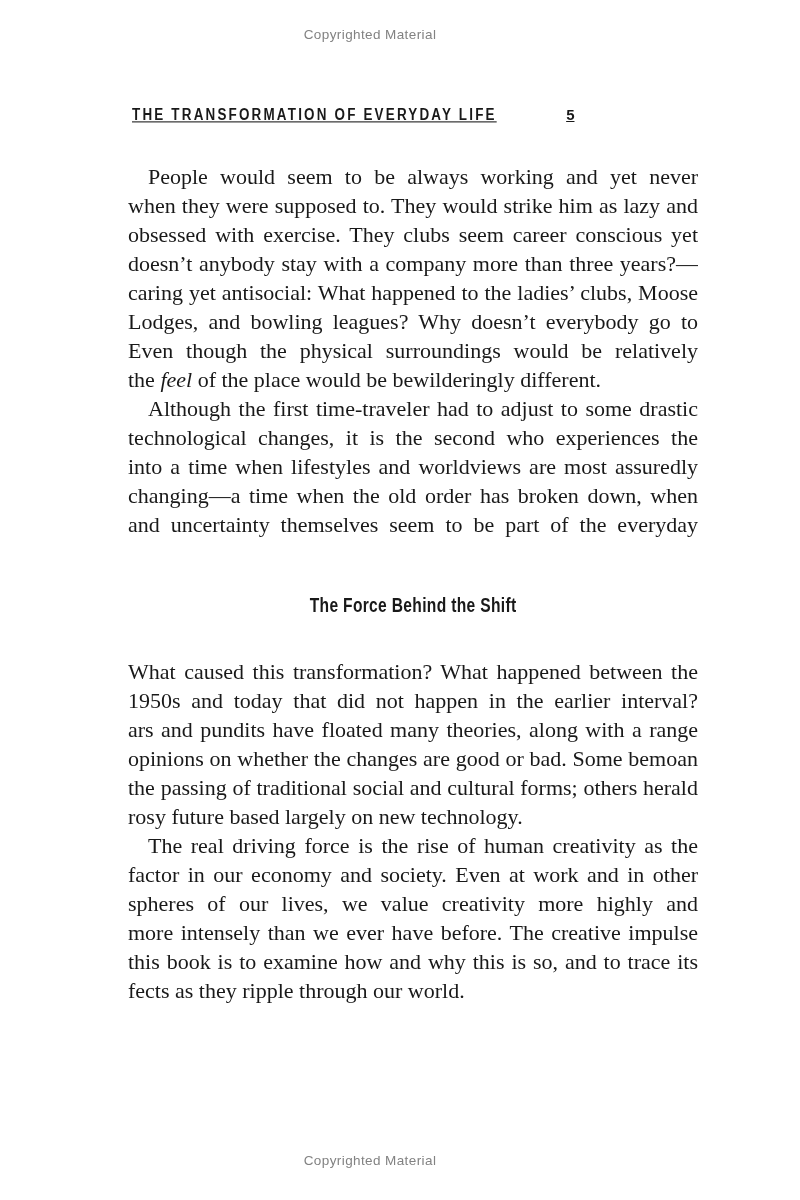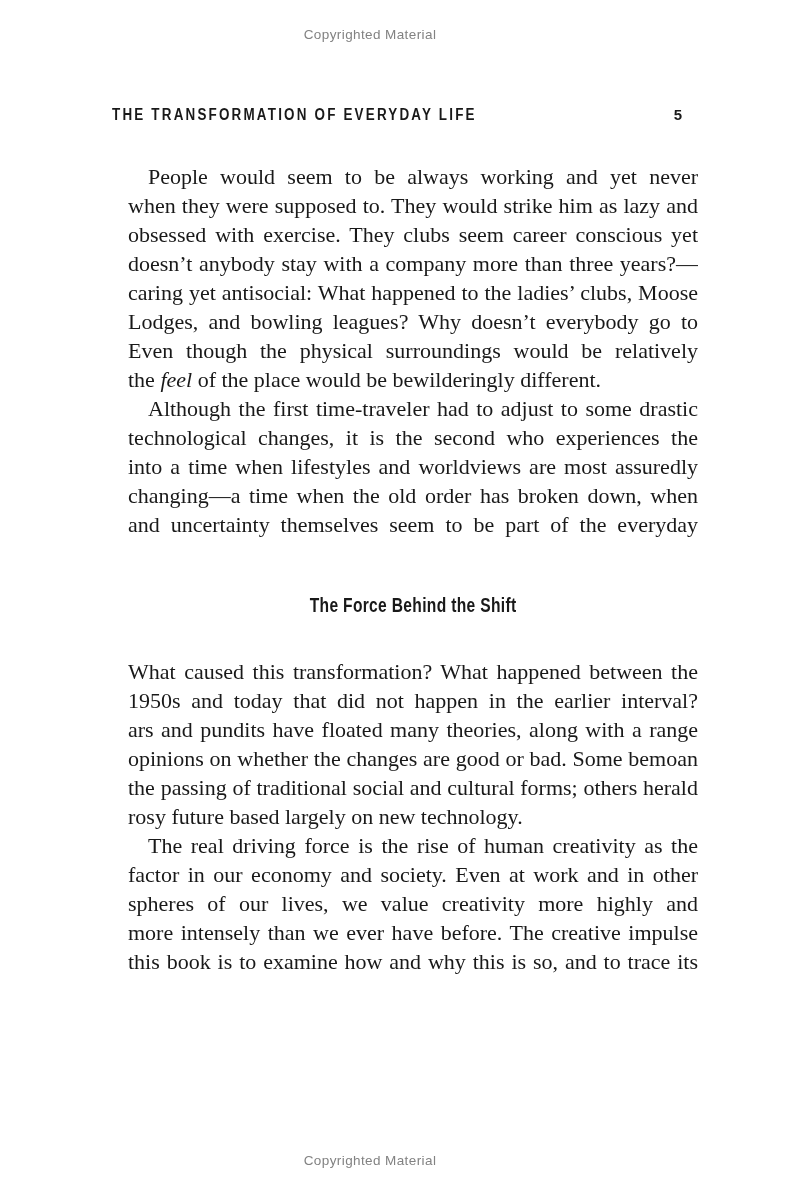--- a/index.html
+++ b/index.html
@@ -19,25 +19,26 @@
     font-size: 13.5px;
     letter-spacing: 0.4px;
     color: var(--copyright_gray, #828282);
     margin-left: 46px;
   }
   .copyright.top { top: 27px; }
   .copyright.bottom { top: 1153px; }
 
   .running-header {
     position: absolute;
-    top: 106px; left: 112px; width: 570px;
+    top: 106px; left: 132px; width: 570px;
     display: flex;
-    justify-content: space-between;
+    justify-content: flex-start;
     align-items: baseline;
     color: var(--text, #191919);
+    text-decoration: underline;
   }
   .running-title {
     display: inline-block;
     font-family: "Liberation Sans", sans-serif;
     font-weight: 700;
     font-size: 16px;
     letter-spacing: 2.6px;
     transform: scale(0.84, 1.06);
     transform-origin: left center;
     white-space: nowrap;
@@ -129,17 +130,18 @@
     <div class="line">the passing of traditional social and cultural forms; others herald a</div>
     <div class="line last">rosy future based largely on new technology.</div>
   </div>
 
   <div class="para">
     <div class="line indent">The real driving force is the rise of human creativity as the key</div>
     <div class="line">factor in our economy and society. Even at work and in other</div>
     <div class="line">spheres of our lives, we value creativity more highly and cultivate it</div>
     <div class="line">more intensely than we ever have before. The creative impulse—the</div>
     <div class="line">this book is to examine how and why this is so, and to trace its ef-</div>
+    <div class="line last">fects as they ripple through our world.</div>
   </div>
 
 </div>
 
 <div class="copyright bottom">Copyrighted Material</div>
 
 </body></html>

